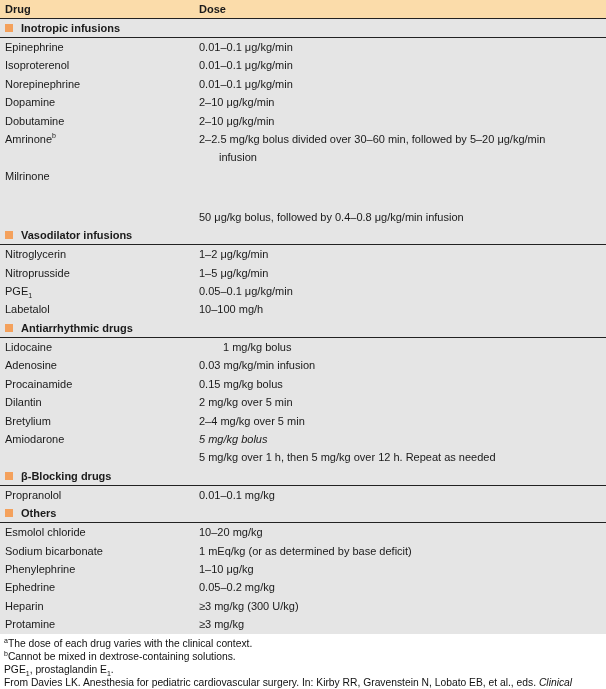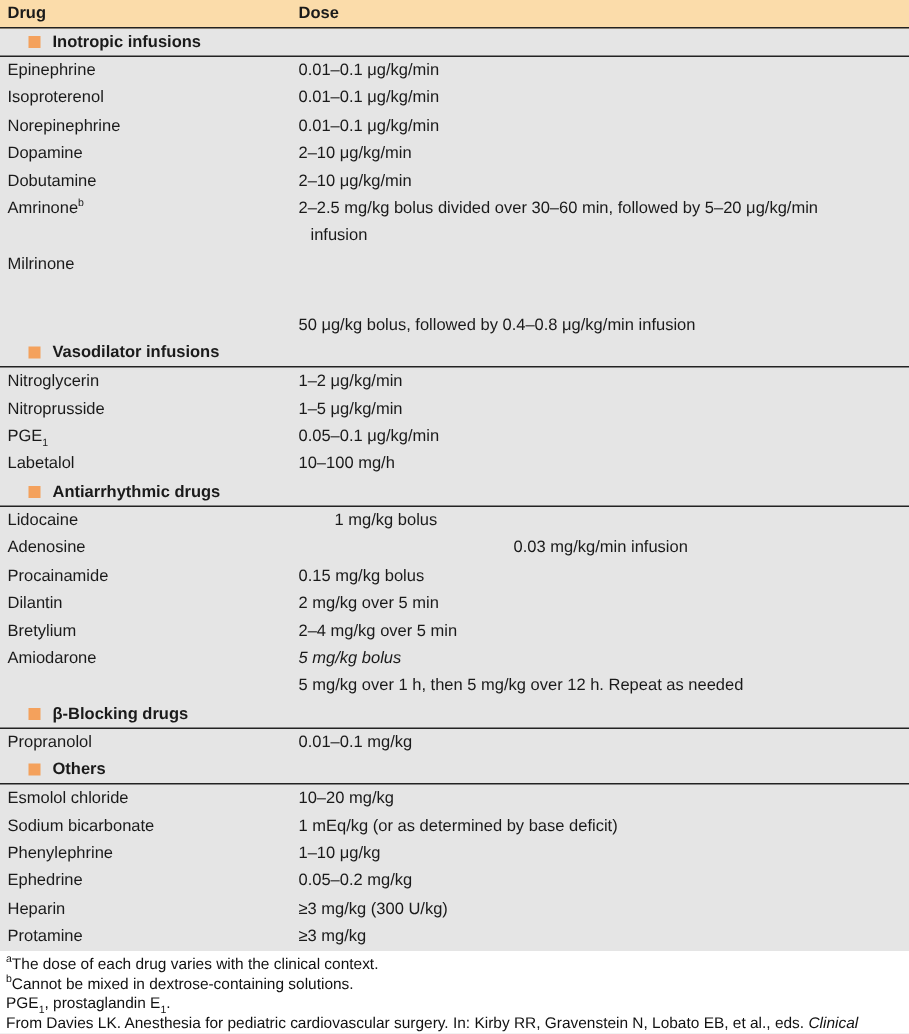--- a/index.html
+++ b/index.html
@@ -9,21 +9,21 @@
   }
   .table { width: 606px; background: #e5e5e5; }
   .hdr {
     display: flex; height: 18px; align-items: center; background: #fbdcaa;
     border-bottom: 1.5px solid #222; font-weight: bold;
   }
   .c1 { width: 199px; padding-left: 5px; box-sizing: border-box; }
   .c2 { flex: 1; padding-right: 4px; }
   .section {
     display: flex; height: 18px; align-items: center; font-weight: bold;
-    border-bottom: 1.5px solid #222; padding-left: 19px;
+    border-bottom: 1.5px solid #222; padding-left: 5px;
   }
   .sq { width: 8px; height: 8px; background: #f4a15c; display: inline-block; margin-right: 8px; }
   .row { display: flex; min-height: 18.4px; align-items: flex-start; line-height: 18.4px; }
   .row .c2 .cont { padding-left: 8px; display: block; }
   .notes { padding: 3px 4px 0 4px; font-size: 10.3px; line-height: 13.3px; color: #111; }
   sup { font-size: 7px; line-height: 0; }
   sub { font-size: 7px; line-height: 0; }
   i { font-style: italic; }
 </style>
 </head>
@@ -66,21 +66,21 @@
       <div class="row">
         <div class="c1"><span>Dobutamine</span></div>
         <div class="c2">
           <span style="display: block;">2–10 μg/kg/min</span>
         </div>
       </div>
       <div class="row">
         <div class="c1"><span>Amrinone</span><sup>b</sup></div>
         <div class="c2">
           <span style="display: block;">2–2.5 mg/kg bolus divided over 30–60 min, followed by 5–20 μg/kg/min</span>
-          <span class="cont" style="display: block; padding-left: 8px;">infusion</span>
+          <span class="cont" style="display: block; padding-left: 8px; margin-left: 12px;">infusion</span>
         </div>
       </div>
       <div class="row">
         <div class="c1"><span>Milrinone</span></div>
         <div class="c2">
           <span style="display: block; margin-top: 41px;">50 μg/kg bolus, followed by 0.4–0.8 μg/kg/min infusion</span>
         </div>
       </div>
       <div class="section">
         <span class="sq" style="background: rgb(244, 161, 92);"></span>
@@ -116,21 +116,21 @@
       </div>
       <div class="row">
         <div class="c1"><span>Lidocaine</span></div>
         <div class="c2">
           <span style="display: block; margin-left: 24px;">1 mg/kg bolus</span>
         </div>
       </div>
       <div class="row">
         <div class="c1"><span>Adenosine</span></div>
         <div class="c2">
-          <span style="display: block; text-align: center;">0.03 mg/kg/min infusion</span>
+          <span style="display: block;">0.03 mg/kg/min infusion</span>
         </div>
       </div>
       <div class="row">
         <div class="c1"><span>Procainamide</span></div>
         <div class="c2">
           <span style="display: block;">0.15 mg/kg bolus</span>
         </div>
       </div>
       <div class="row">
         <div class="c1"><span>Dilantin</span></div>

